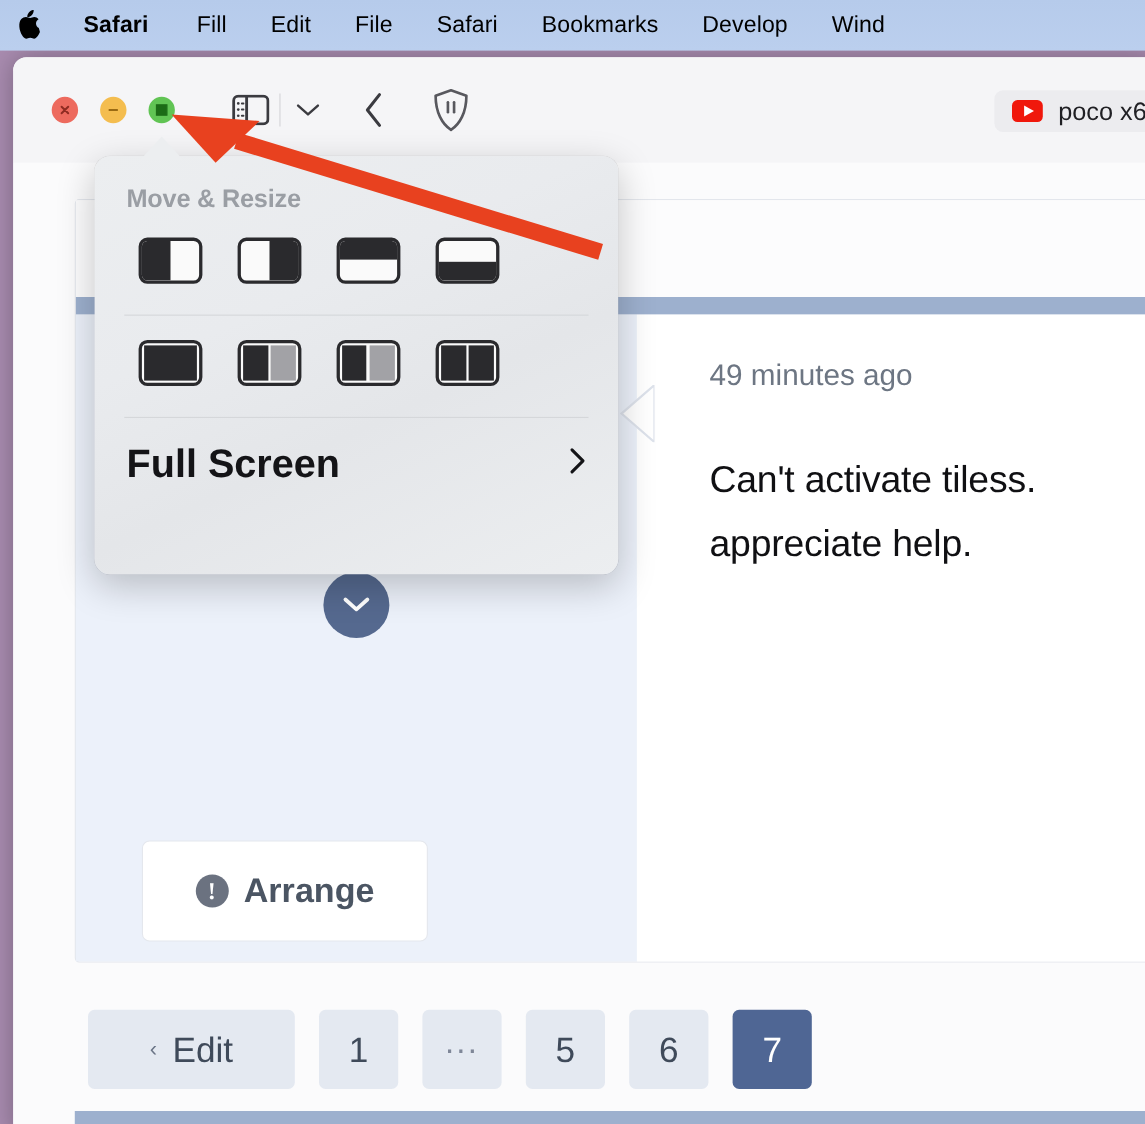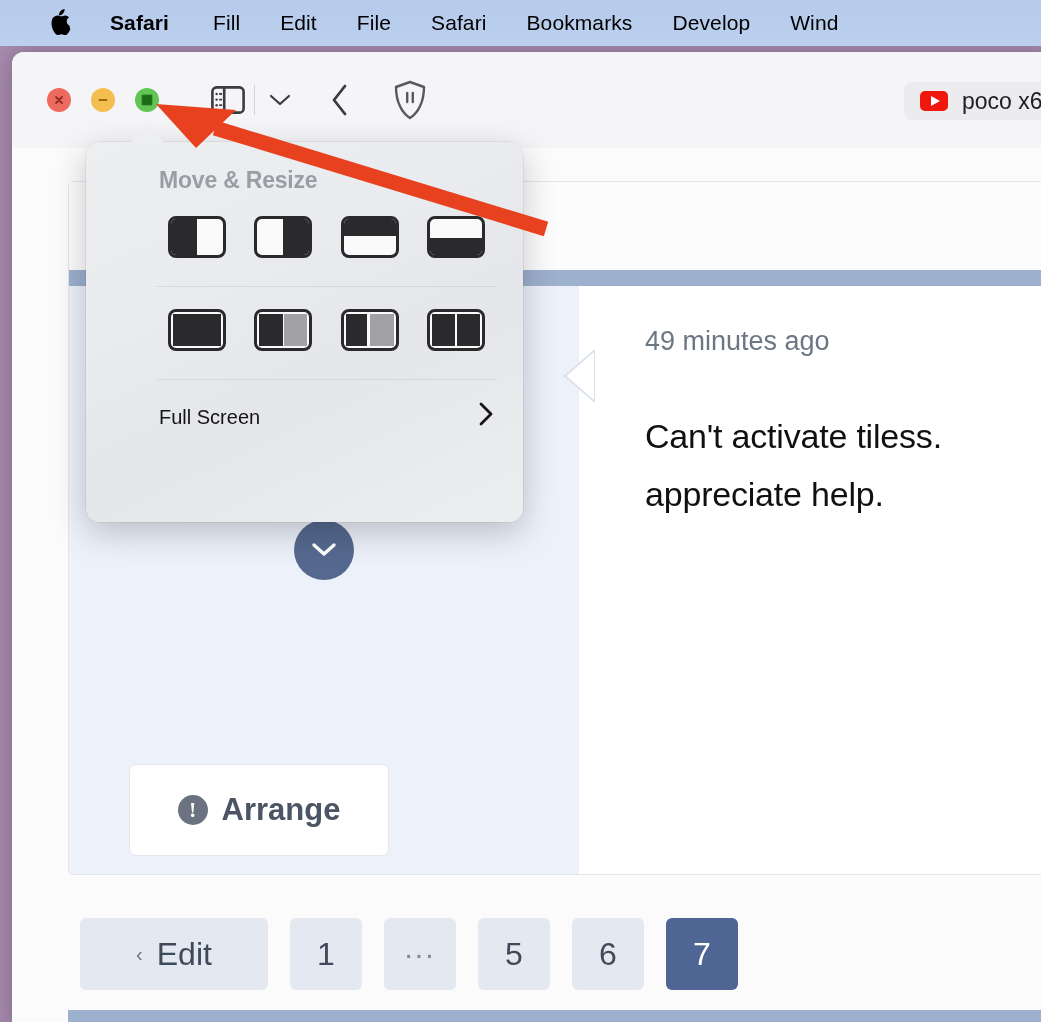--- a/index.html
+++ b/index.html
@@ -7,21 +7,21 @@
     width:1041px; height:1022px; overflow:hidden;
     font-family:"Liberation Sans", sans-serif;
     background:#a98cb0;
   }
   #root{ position:relative; width:1041px; height:1022px; overflow:hidden; }
 
   
   .menubar{
     position:absolute; left:0; top:0; width:1041px; height:46px;
     background:linear-gradient(180deg,#b6cbeb 0%,#bbcfee 100%);
-    display:flex; align-items:center; padding-left:50px; gap:0px;
+    display:flex; align-items:center; padding-left:16px; gap:0px;
     z-index:40;
   }
   .apple-logo{ width:22px; height:28px; position:relative; margin-right:38px; }
   .menubar .mi{
     font-size:21px; color:#000; padding:0 20px; letter-spacing:0.1px;
     white-space:nowrap;
   }
   .menubar .mi.bold{ font-weight:bold; padding-left:0; padding-right:24px;}
 
   
@@ -152,43 +152,43 @@
   .pg.active{ background:#4f6694; color:#fff; }
   .pg.dots{ color:#7f8798; font-size:30px; letter-spacing:2px; padding-bottom:12px;}
 
   .bottom-bar{
     position:absolute; left:56px; top:862px; width:1000px; height:14px;
     background:#9db0ce;
   }
 
   
   .popover{
-    position:absolute; left:86px; top:142px; width:437px; height:380px;
+    position:absolute; left:86px; top:142px; width:476px; height:380px;
     border-radius:14px;
     background:linear-gradient(155deg,#eceef0 0%,#e9ebee 35%,#e4e6e9 60%,#eceef0 100%);
     box-shadow:0 10px 34px rgba(0,0,0,.22), 0 0 0 .5px rgba(0,0,0,.10);
-    z-index:60; overflow:hidden;padding-left:44px;
+    z-index:60; overflow:hidden;
   }
   .pop-beak{
     position:absolute; left:127px; top:124px; width:40px; height:22px;
     background:#eceef0; clip-path:polygon(50% 0,100% 100%,0 100%);
     z-index:61;
   }
   .pop-hd{
     font-size:23px; font-weight:bold; color:#9a9ea4; letter-spacing:-0.2px;
     padding-left:29px;
   }
   .pop-row{ display:flex; gap:0; padding:0 24px; margin-top:22px; }
   .pop-row .cell{ width:90px; display:flex; justify-content:center; }
   .pop-sep{ height:1px; background:#d5d7da; margin:28px 27px 0 27px; }
   .pop-full{
     display:flex; align-items:center; justify-content:space-between;
     padding:0 29px; margin-top:21px;
   }
-  .pop-full .t{ font-size:20px; color:#141417; }
+  .pop-full .t{ font-size:36px; color:#141417;font-weight:bold; }
   .pop-full .c{ font-size:28px; color:#141417; font-weight:500;}
 
   
   .tile{ width:58px; height:42px; border:3.5px solid #2a2a2d; border-radius:8px;
          position:relative; overflow:hidden; background:#fafafa; }
   .tile .f{ position:absolute; background:#2a2a2d; }
   .tile .g{ position:absolute; background:#a2a2a6; }
 
   
   .arrow-svg{ position:absolute; left:0; top:0; width:1041px; height:1022px;

